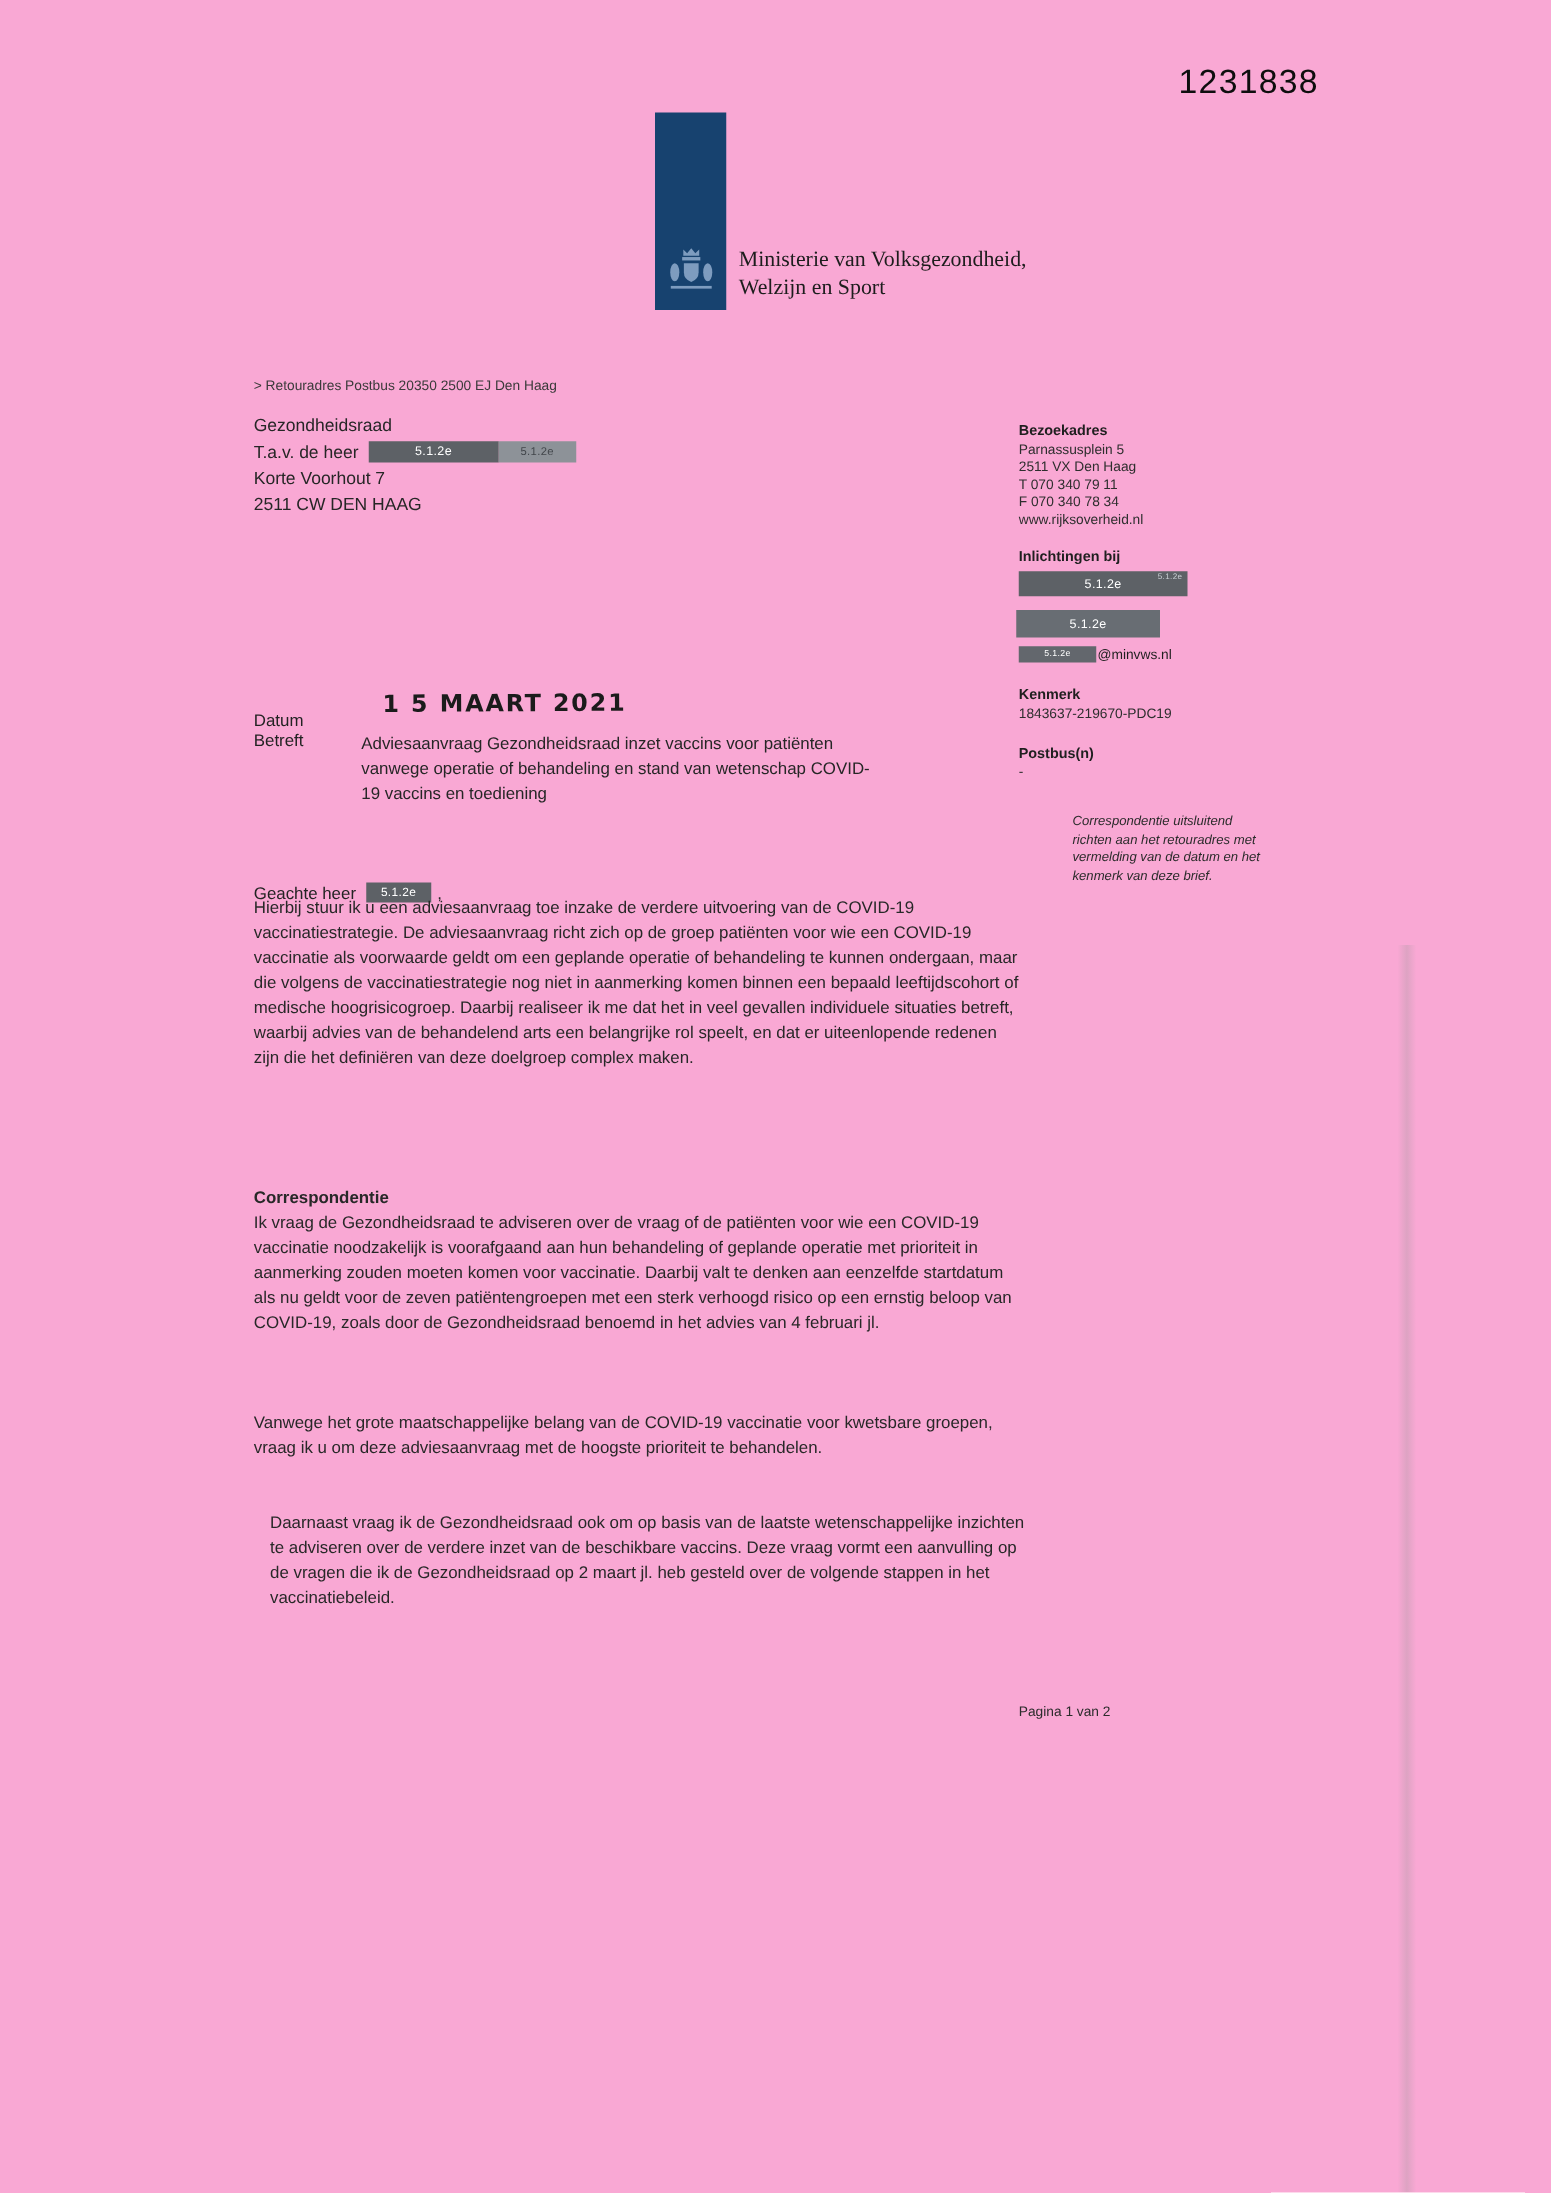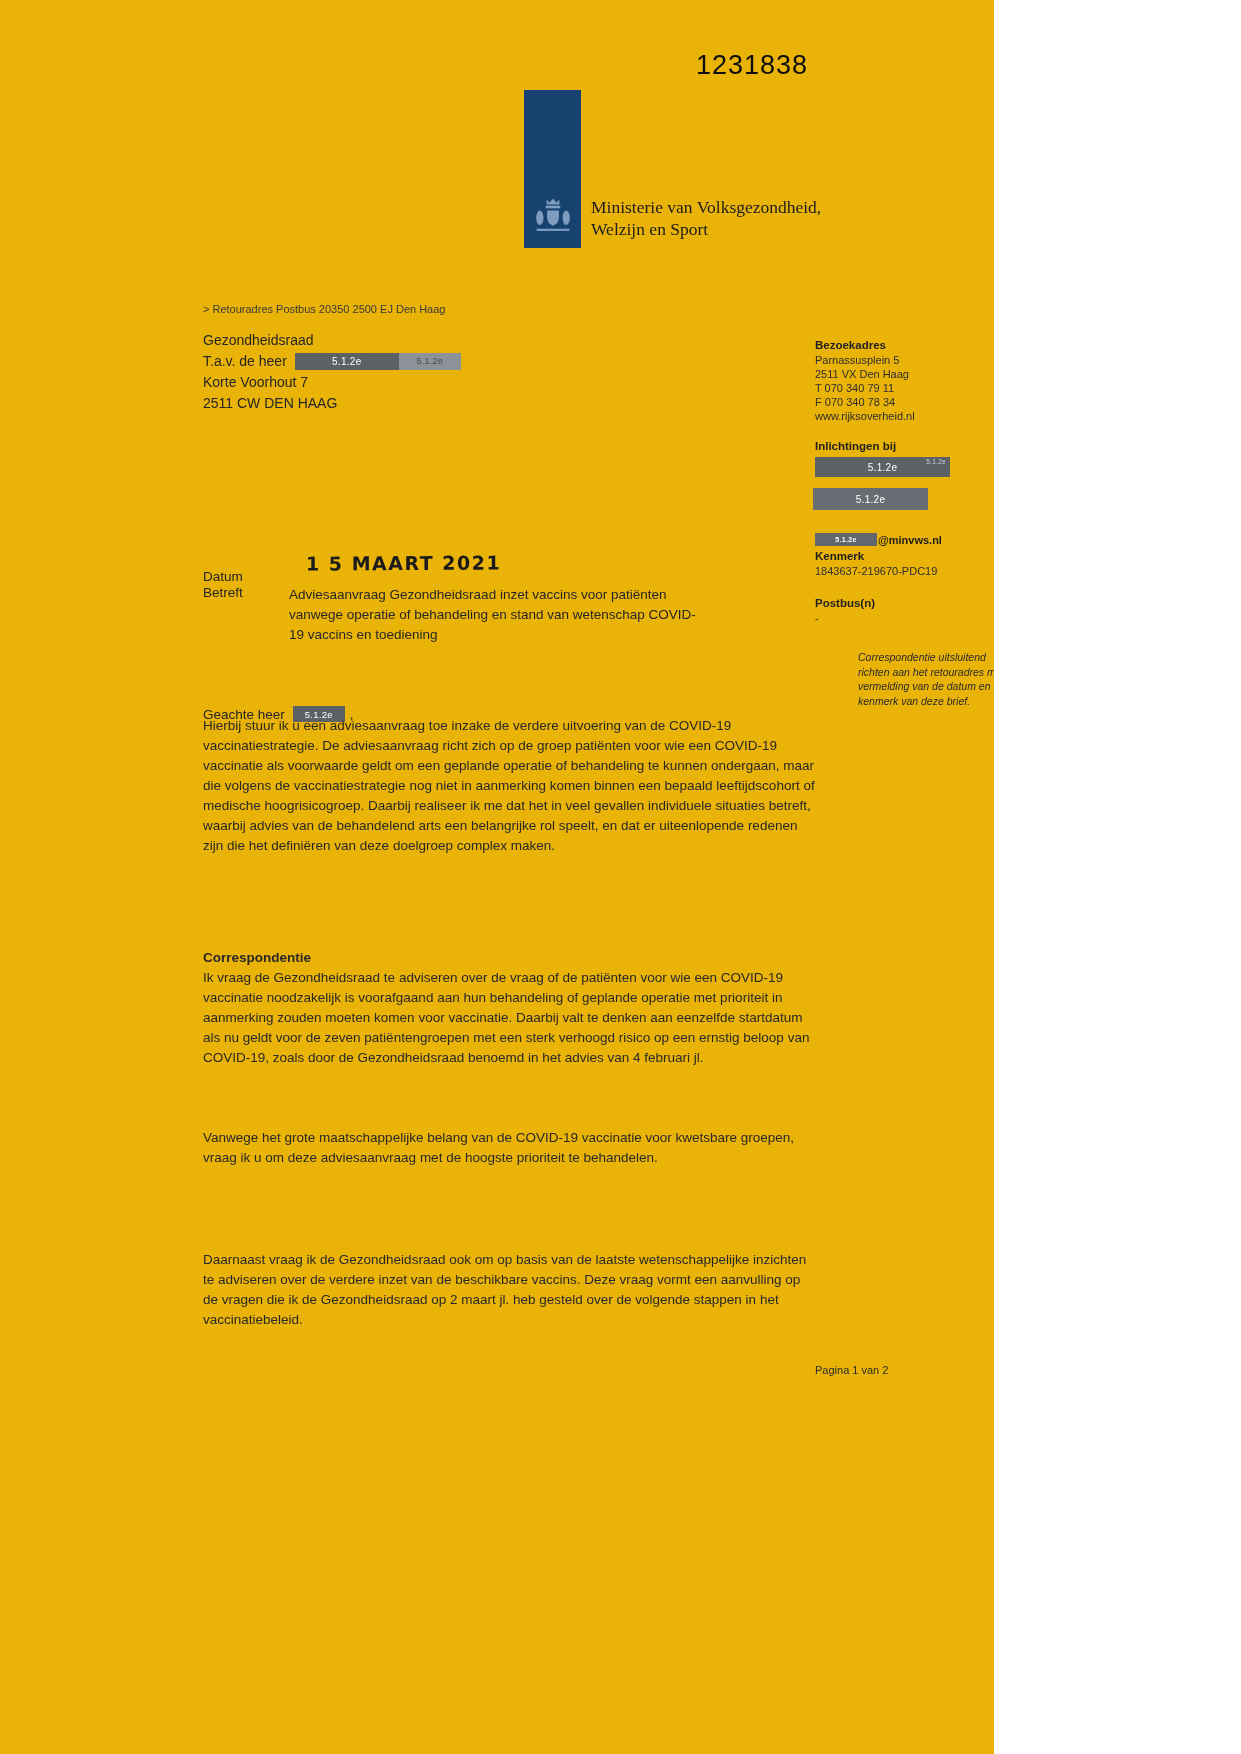--- a/index.html
+++ b/index.html
@@ -1,17 +1,17 @@
 <!DOCTYPE html>
 <html><head>
 <meta charset="utf-8">
 <style>
   html,body{margin:0;padding:0;background:#ffffff;}
   .page{
-    position:relative;width:994px;height:1754px;background:#eab308;
+    position:relative;width:1241px;height:1754px;background:#f9a8d4;
     font-family:"Liberation Sans",sans-serif;color:#232323;overflow:hidden;
   }
   .doc-number{
     position:absolute;top:50px;right:186px;font-size:27px;letter-spacing:1px;color:#0e0e0e;
   }
   .logo-bar{
     position:absolute;left:524px;top:90px;width:57px;height:158px;background:#17426f;
     display:flex;align-items:flex-end;justify-content:center;padding-bottom:10px;box-sizing:border-box;
   }
   .ministry-name{
@@ -34,40 +34,40 @@
   .sb-label{font-weight:bold;font-size:11.5px;color:#1f1f1f;margin-bottom:2px;}
   .sb-line{font-size:11px;line-height:14px;color:#2e2e2e;}
   .bezoekadres{top:339px;}
   .inlichtingen{top:440px;}
   .kenmerk{top:550px;}
   .bijlage{top:597px;}
   .sb-note{top:650px;width:150px;font-size:10.5px;font-style:italic;line-height:14.5px;color:#2b2b2b;margin-left:43px;}
   .sb-redact1{position:relative;width:135px;height:20px;margin-top:3px;}
   .sb-redact1 .sup{position:absolute;top:1px;right:4px;font-size:6.5px;color:#ccd1d6;}
   .sb-redact2{width:115px;height:22px;margin-top:11px;margin-left:-2px;background:#686d73;}
-  .email-row{display:flex;align-items:flex-end;margin-top:23px;font-weight:bold;}
+  .email-row{display:flex;align-items:flex-end;margin-top:7px;}
   .sb-redact3{width:62px;height:13px;font-size:7px;background:#63676d;}
   .email-suffix{font-size:11px;color:#1f1f1f;margin-left:1px;}
   
   .datum-label{position:absolute;left:203px;top:569px;font-size:13.5px;}
   .datum-stamp{
     position:absolute;left:306px;top:552px;font-size:19px;font-weight:700;letter-spacing:1.5px;
     color:#1b1b1b;transform:rotate(-.3deg);font-family:"DejaVu Sans",sans-serif;
   }
   .betreft-label{position:absolute;left:203px;top:585px;font-size:13.5px;}
   .betreft-text{position:absolute;left:289px;top:585px;width:420px;font-size:13.5px;line-height:20px;color:#262626;}
   
   .salutation{position:absolute;left:203px;top:706px;font-size:13.5px;display:flex;align-items:center;}
   .sal-redact{width:52px;height:16px;margin:0 5px 0 8px;font-size:9.5px;}
   .bodypara{position:absolute;left:203px;width:612px;font-size:13.5px;line-height:20px;color:#282828;}
   .p1{top:716px;}
   .h1{top:948px;font-weight:bold;}
   .p2{top:968px;}
   .p3{top:1128px;}
-  .p4{top:1250px;}
+  .p4{top:1208px;margin-left:13px;}
   .footer{position:absolute;left:815px;top:1364px;font-size:11px;color:#2c2c2c;}
   .scan-strip{
     position:absolute;left:1118px;top:756px;width:15px;height:998px;
     background:linear-gradient(to right,rgba(160,160,160,0),rgba(150,150,150,.28),rgba(160,160,160,0));
   }
 </style>
 </head>
 <body>
 
 <div class="page">

